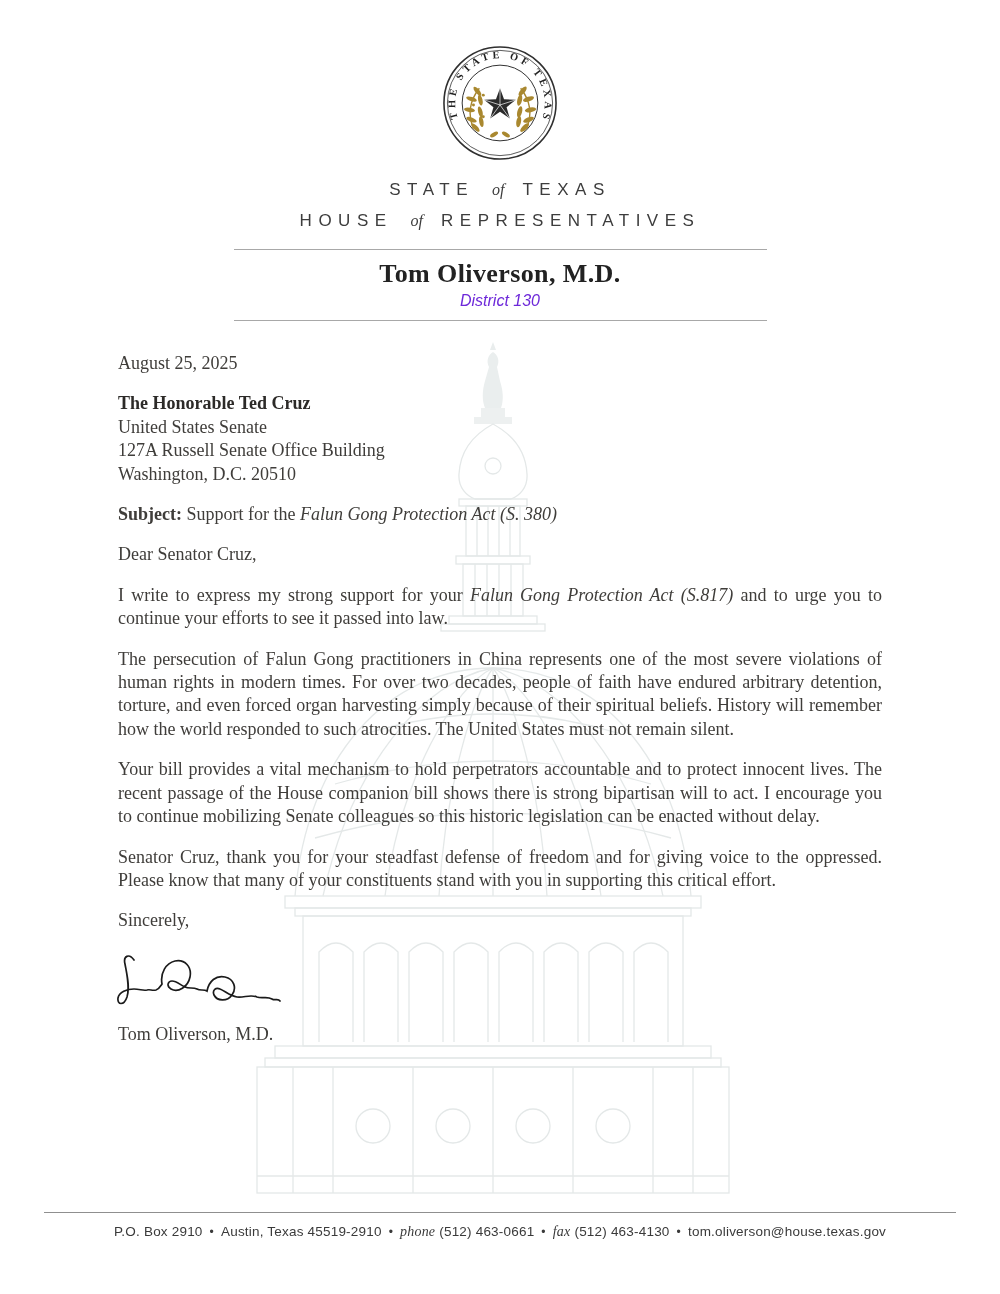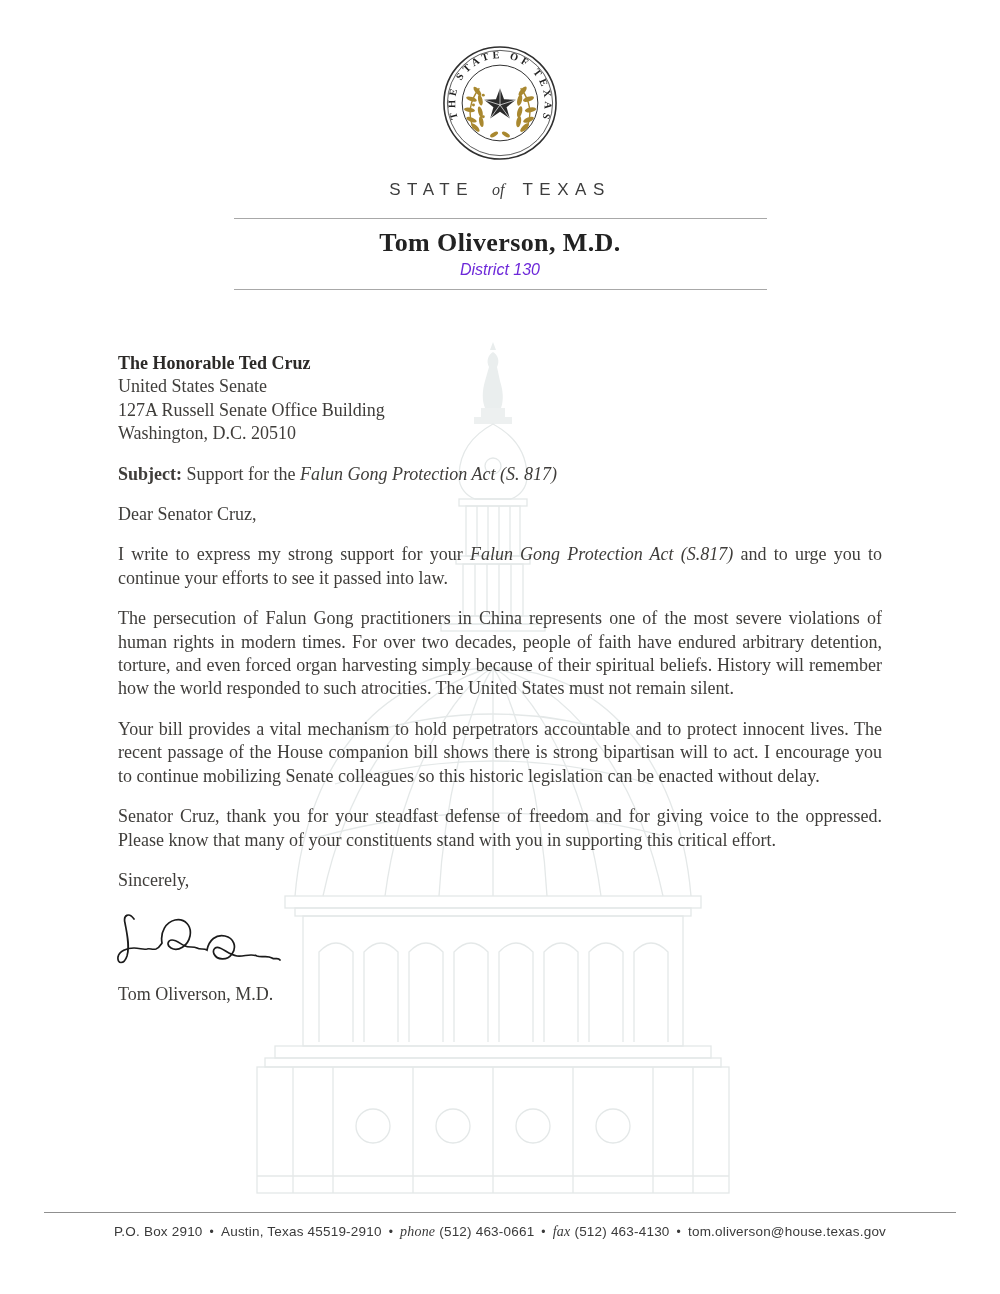--- a/index.html
+++ b/index.html
@@ -198,38 +198,40 @@
           <line x1="60" y1="62" x2="76.2" y2="56.8"></line>
           <line x1="60" y1="62" x2="70" y2="75.8"></line>
           <line x1="60" y1="62" x2="50" y2="75.8"></line>
           <line x1="60" y1="62" x2="43.8" y2="56.8"></line>
         </g>
       </g>
     </svg>
 
     <div class="state-line"><span>STATE</span><span class="of">of</span><span>TEXAS</span></div>
 
+    <div class="state-line house-line"><span>HOUSE</span><span class="of">of</span><span>REPRESENTATIVES</span></div>
 
     <hr class="hrule rule-top">
     <div class="member-name">Tom Oliverson, M.D.</div>
     <div class="district">District 130</div>
     <hr class="hrule rule-bottom">
   </div>
 
   <div class="letter">
 
+    <div class="block">August 25, 2025</div>
 
     <div class="block">
       <div class="addr-name">The Honorable Ted Cruz</div>
       <div>United States Senate</div>
       <div>127A Russell Senate Office Building</div>
       <div>Washington, D.C. 20510</div>
     </div>
 
-    <div class="block"><b>Subject:</b><span> Support for the </span><i>Falun Gong Protection Act (S. 817)</i></div>
+    <div class="block"><b>Subject:</b><span> Support for the </span><i>Falun Gong Protection Act (S. 380)</i></div>
 
     <div class="block">Dear Senator Cruz,</div>
 
     <p class="para"><span>I write to express my strong support for your </span><i>Falun Gong Protection Act (S.817)</i><span> and to urge you to continue your efforts to see it passed into law.</span></p>
 
     <p class="para">The persecution of Falun Gong practitioners in China represents one of the most severe violations of human rights in modern times. For over two decades, people of faith have endured arbitrary detention, torture, and even forced organ harvesting simply because of their spiritual beliefs. History will remember how the world responded to such atrocities. The United States must not remain silent.</p>
 
     <p class="para">Your bill provides a vital mechanism to hold perpetrators accountable and to protect innocent lives. The recent passage of the House companion bill shows there is strong bipartisan will to act. I encourage you to continue mobilizing Senate colleagues so this historic legislation can be enacted without delay.</p>
 
     <p class="para">Senator Cruz, thank you for your steadfast defense of freedom and for giving voice to the oppressed. Please know that many of your constituents stand with you in supporting this critical effort.</p>

